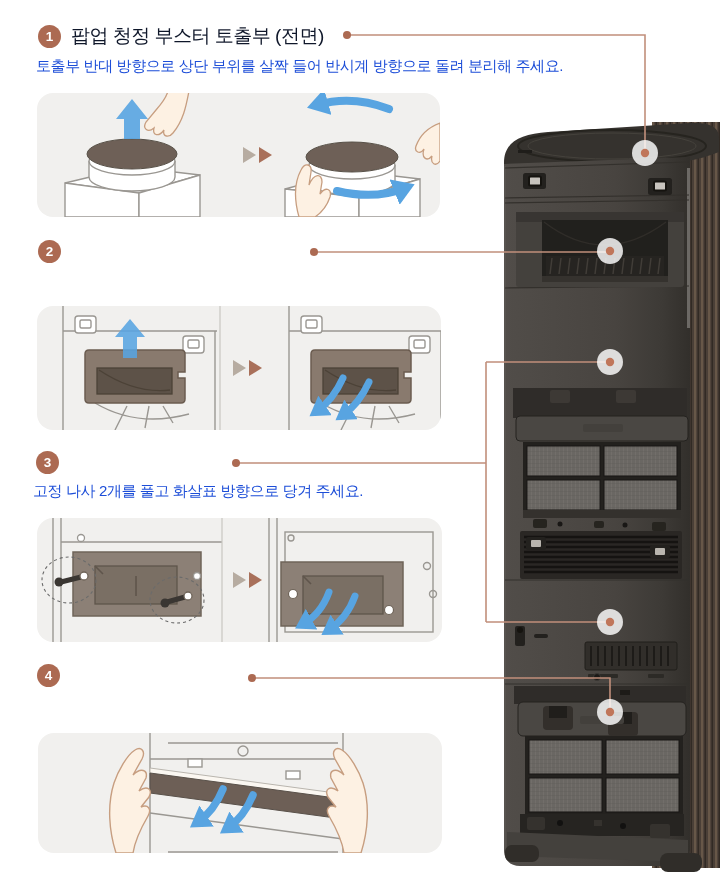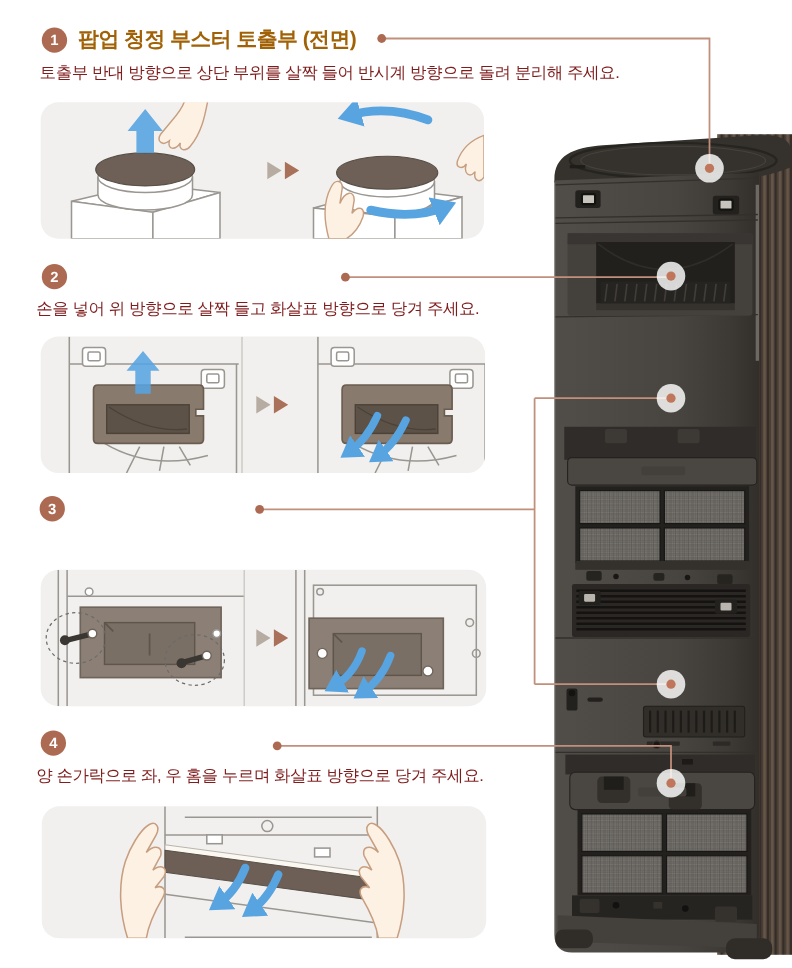--- a/index.html
+++ b/index.html
@@ -2,22 +2,22 @@
 <html><head>
 <meta charset="utf-8">
 <style>
   *{margin:0;padding:0;box-sizing:border-box}
   html,body{width:720px;height:880px;background:#ffffff;overflow:hidden}
   body{font-family:"Liberation Sans","DejaVu Sans",sans-serif;position:relative}
   .page{position:relative;width:720px;height:880px;background:#ffffff}
   .step-header{position:absolute;display:flex;align-items:center;gap:10px;z-index:10}
   .badge{width:23px;height:23px;border-radius:50%;background:#ac6a52;color:#ffffff;
          font-size:13.5px;font-weight:bold;display:flex;align-items:center;justify-content:center;flex:0 0 auto}
-  .title{font-size:19px;font-weight:bold;color:#a16207;letter-spacing:-0.5px;white-space:nowrap}
-  .desc{position:absolute;font-size:15px;color:#7f1d1d;letter-spacing:-0.4px;white-space:nowrap;z-index:10}
+  .title{font-size:19px;font-weight:normal;color:#0f172a;letter-spacing:-0.5px;white-space:nowrap}
+  .desc{position:absolute;font-size:15px;color:#1d4ed8;letter-spacing:-0.4px;white-space:nowrap;z-index:10}
   .illu{position:absolute;background:#f1f0ee;border-radius:16px;overflow:hidden;z-index:5}
   .illu svg{display:block;width:100%;height:100%}
   #overlay{position:absolute;left:0;top:0;z-index:30;pointer-events:none}
 </style>
 </head>
 <body>
 
 <div class="page">
 
   <div class="step-header" style="top:23px;left:38px">
@@ -60,21 +60,20 @@
       <path d="M352,16 Q315,2 280,12" stroke="#58a4e1" stroke-width="8" fill="none" stroke-linecap="round" marker-end="url(#ah1)"></path>
       <path d="M300,98 Q338,107 368,95" stroke="#58a4e1" stroke-width="8" fill="none" stroke-linecap="round" marker-end="url(#ah1)"></path>
       <path d="M262,124 C257,106 257,90 264,77 C268,69 275,71 274,79 L272,92 C277,80 285,80 285,89 L283,101 C289,93 295,96 293,104 C290,113 284,120 278,124 Z" fill="#fdf1e3" stroke="#c79e80" stroke-width="1.3"></path>
       <path d="M403,30 C392,34 383,42 379,53 C377,59 383,62 387,56 C384,65 390,69 395,63 C393,71 399,74 403,68 Z" fill="#fdf1e3" stroke="#c79e80" stroke-width="1.3"></path>
     </svg>
   </div>
 
   <div class="step-header" style="top:240px;left:38px">
     <span class="badge">2</span>
   </div>
-  <div class="desc" style="top:271px;left:33px">손을 넣어 위 방향으로 살짝 들고 화살표 방향으로 당겨 주세요.</div>
   <div class="illu" style="top:306px;left:37px;width:404px;height:124px">
     <svg viewBox="0 0 404 124">
       <defs>
         <marker id="ah2" markerWidth="3.4" markerHeight="3.4" refX="1.4" refY="1.7" orient="auto">
           <path d="M0,0 L2.7,1.7 L0,3.4 Z" fill="#58a4e1"></path>
         </marker>
         <g id="i2scene">
           <g stroke="#9a9792" fill="none" stroke-width="1.4">
             <line x1="26" y1="0" x2="26" y2="124"></line>
             <line x1="26" y1="25" x2="180" y2="25"></line>
@@ -106,20 +105,21 @@
         <use href="#i2scene" x="226"></use>
         <path d="M306,72 Q296,94 280,105" stroke="#58a4e1" stroke-width="7" fill="none" stroke-linecap="round" marker-end="url(#ah2)"></path>
         <path d="M332,76 Q322,98 306,109" stroke="#58a4e1" stroke-width="7" fill="none" stroke-linecap="round" marker-end="url(#ah2)"></path>
       </g>
     </svg>
   </div>
 
   <div class="step-header" style="top:451px;left:36px">
     <span class="badge">3</span>
   </div>
+  <div class="desc" style="top:482px;left:33px">고정 나사 2개를 풀고 화살표 방향으로 당겨 주세요.</div>
   <div class="illu" style="top:518px;left:37px;width:405px;height:124px">
     <svg viewBox="0 0 405 124">
       <defs>
         <marker id="ah3" markerWidth="3.4" markerHeight="3.4" refX="1.4" refY="1.7" orient="auto">
           <path d="M0,0 L2.7,1.7 L0,3.4 Z" fill="#58a4e1"></path>
         </marker>
       </defs>
       <g>
         <g stroke="#9a9792" fill="none" stroke-width="1.4">
           <line x1="16" y1="0" x2="16" y2="124"></line>
@@ -165,21 +165,20 @@
         <circle cx="352" cy="92" r="4.5" fill="#ffffff" stroke="#6f6459" stroke-width="1.2"></circle>
         <path d="M292,74 Q284,96 266,106" stroke="#58a4e1" stroke-width="7" fill="none" stroke-linecap="round" marker-end="url(#ah3)"></path>
         <path d="M318,78 Q310,100 292,112" stroke="#58a4e1" stroke-width="7" fill="none" stroke-linecap="round" marker-end="url(#ah3)"></path>
       </g>
     </svg>
   </div>
 
   <div class="step-header" style="top:664px;left:37px">
     <span class="badge">4</span>
   </div>
-  <div class="desc" style="top:696px;left:33px">양 손가락으로 좌, 우 홈을 누르며 화살표 방향으로 당겨 주세요.</div>
   <div class="illu" style="top:733px;left:38px;width:404px;height:120px">
     <svg viewBox="0 0 404 120">
       <defs>
         <marker id="ah4" markerWidth="3.4" markerHeight="3.4" refX="1.4" refY="1.7" orient="auto">
           <path d="M0,0 L2.7,1.7 L0,3.4 Z" fill="#58a4e1"></path>
         </marker>
       </defs>
       <g>
         <g stroke="#9a9792" fill="none" stroke-width="1.4">
           <line x1="112" y1="0" x2="112" y2="120"></line>

